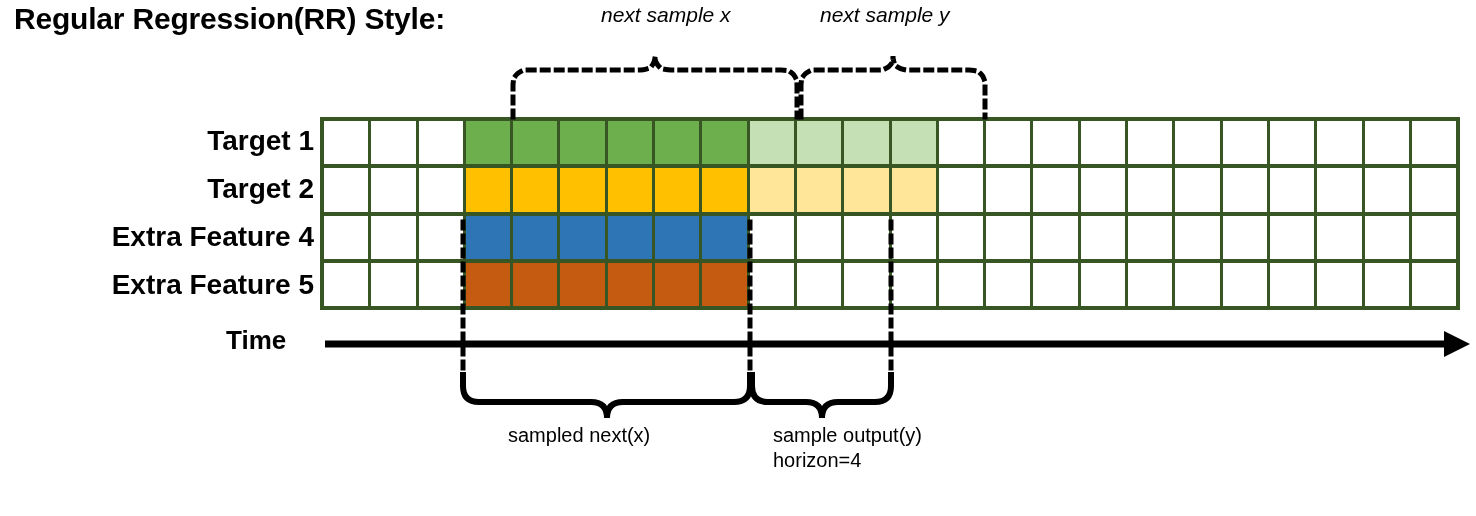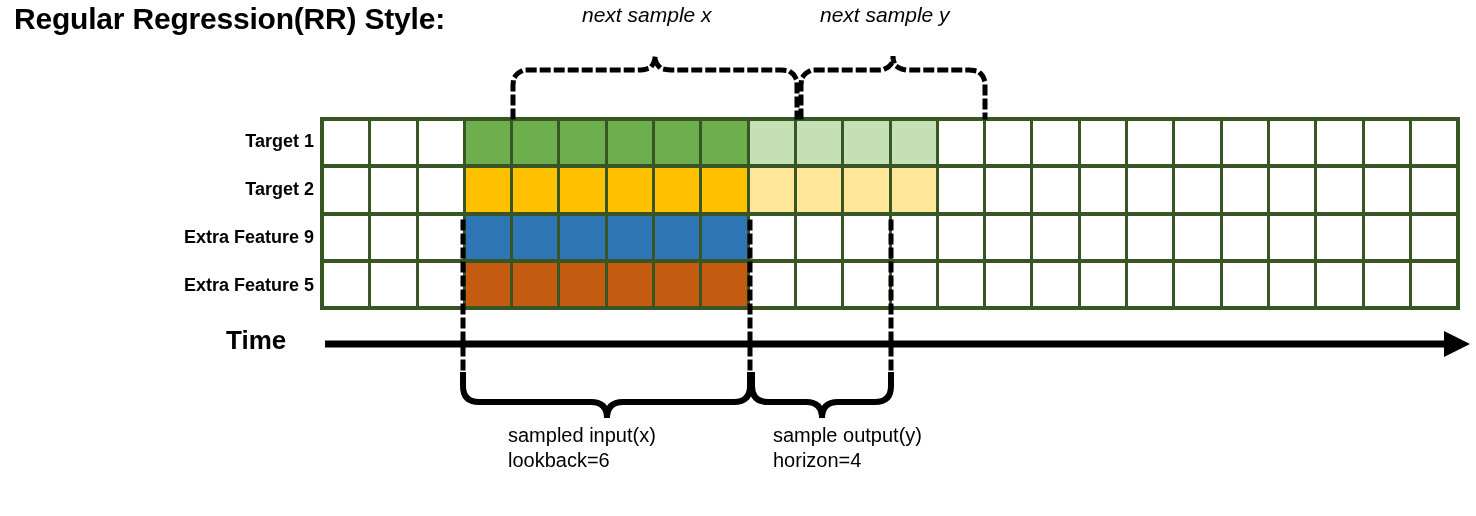--- a/index.html
+++ b/index.html
@@ -12,31 +12,31 @@
     font-size:30px; font-weight:700; letter-spacing:-0.2px;
     white-space:nowrap;
   }
 
   
   .top-caption{
     position:absolute; top:3px;
     font-size:21px; font-style:italic; font-weight:500;
     white-space:nowrap; text-align:center;
   }
-  #cap-x{ left:582px; }
+  #cap-x{ left:601px; }
   #cap-y{ left:820px; }
 
   
   #overlay{position:absolute;left:0;top:0;width:1476px;height:516px;
            pointer-events:none;}
 
   
   .row-label{
     position:absolute; right:1162px;   
-    font-size:18px; font-weight:700;
+    font-size:28px; font-weight:700;
     white-space:nowrap; text-align:right;
     line-height:48px; height:48px;
   }
 
   
   #grid{
     position:absolute; left:320px; top:117px;
     width:1140px; height:193px;
     background:#375623;
     border:4px solid #375623;
@@ -64,21 +64,21 @@
 </head>
 <body>
 
 <div id="title">Regular Regression(RR) Style:</div>
 
 <div class="top-caption" id="cap-x">next sample x</div>
 <div class="top-caption" id="cap-y">next sample y</div>
 
 <div class="row-label" style="top:117px">Target 1</div>
 <div class="row-label" style="top:165px">Target 2</div>
-<div class="row-label" style="top:213px">Extra Feature 9</div>
+<div class="row-label" style="top:213px">Extra Feature 4</div>
 <div class="row-label" style="top:261px">Extra Feature 5</div>
 
 <div id="grid">
   <div class="grid-row">
       <div class="cell" style="background: rgb(255, 255, 255);"></div>
       <div class="cell" style="background: rgb(255, 255, 255);"></div>
       <div class="cell" style="background: rgb(255, 255, 255);"></div>
       <div class="cell" style="background: rgb(108, 175, 76);"></div>
       <div class="cell" style="background: rgb(108, 175, 76);"></div>
       <div class="cell" style="background: rgb(108, 175, 76);"></div>
@@ -177,22 +177,21 @@
       <div class="cell" style="background: rgb(255, 255, 255);"></div>
       <div class="cell" style="background: rgb(255, 255, 255);"></div>
       <div class="cell" style="background: rgb(255, 255, 255);"></div>
       <div class="cell" style="background: rgb(255, 255, 255);"></div>
     </div>
 </div>
 
 <div id="time-label">Time</div>
 
 <div class="note" id="note-input">
-  <div>sampled input(x)</div>
-  <div>lookback=6</div>
+  <div>sampled next(x)</div>
 </div>
 
 <div class="note" id="note-output">
   <div>sample output(y)</div>
   <div>horizon=4</div>
 </div>
 
 <svg id="overlay" viewBox="0 0 1476 516">
 
   <path d="M513,117 L513,86 Q513,70 529,70 L639,70 Q655,70 655,56 Q655,70 671,70 L781,70 Q797,70 797,86 L797,117" fill="none" stroke="#000" stroke-width="5" stroke-dasharray="6 8" stroke-linecap="square"></path>

